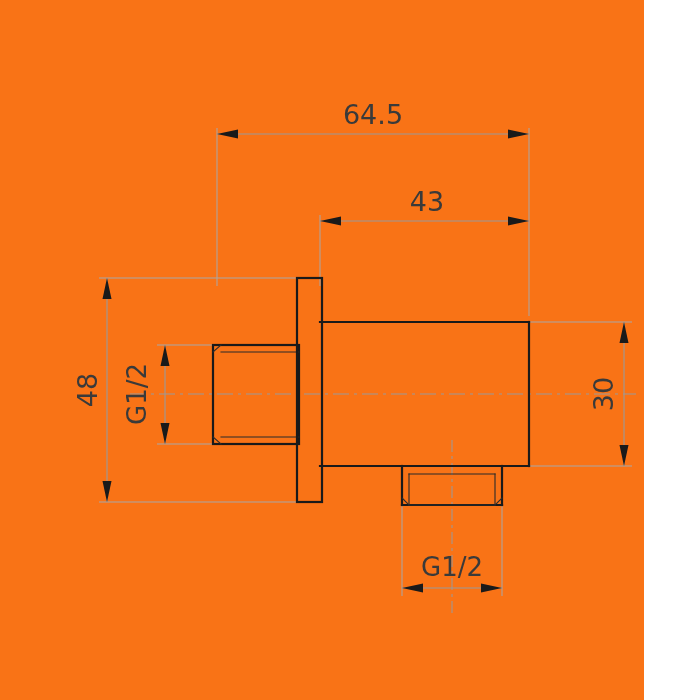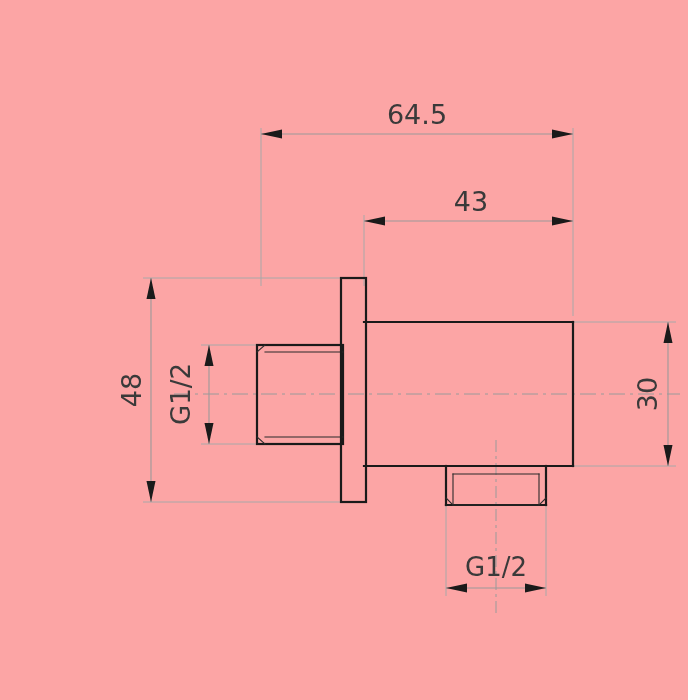--- a/index.html
+++ b/index.html
@@ -10,22 +10,21 @@
   body {
     width: 700px;
     height: 700px;
     overflow: hidden;
     font-family: "Liberation Sans", sans-serif;
   }
   #drawing-root {
     position: relative;
     width: 644px;
     height: 700px;
-    background: #fca5a5;
-    padding-left: 44px;
+    background: #f97316;
   }
   svg.tech-drawing {
     display: block;
     width: 700px;
     height: 700px;
   }
   .obj-line {
     stroke: #1a1a1a;
     stroke-width: 2.2;
     fill: none;

